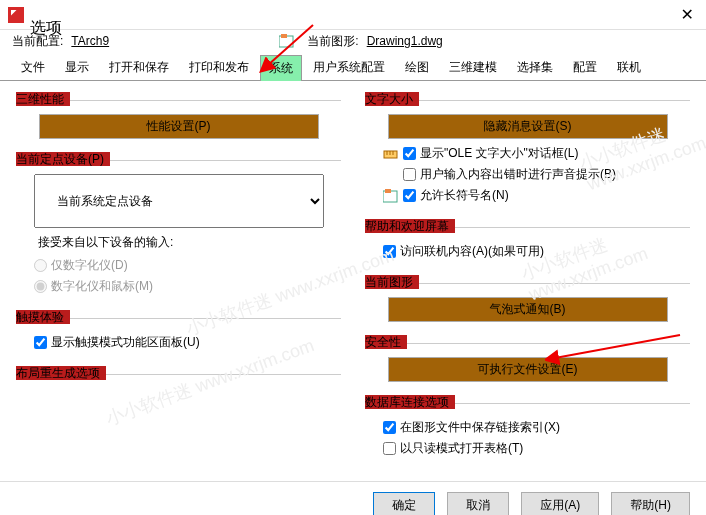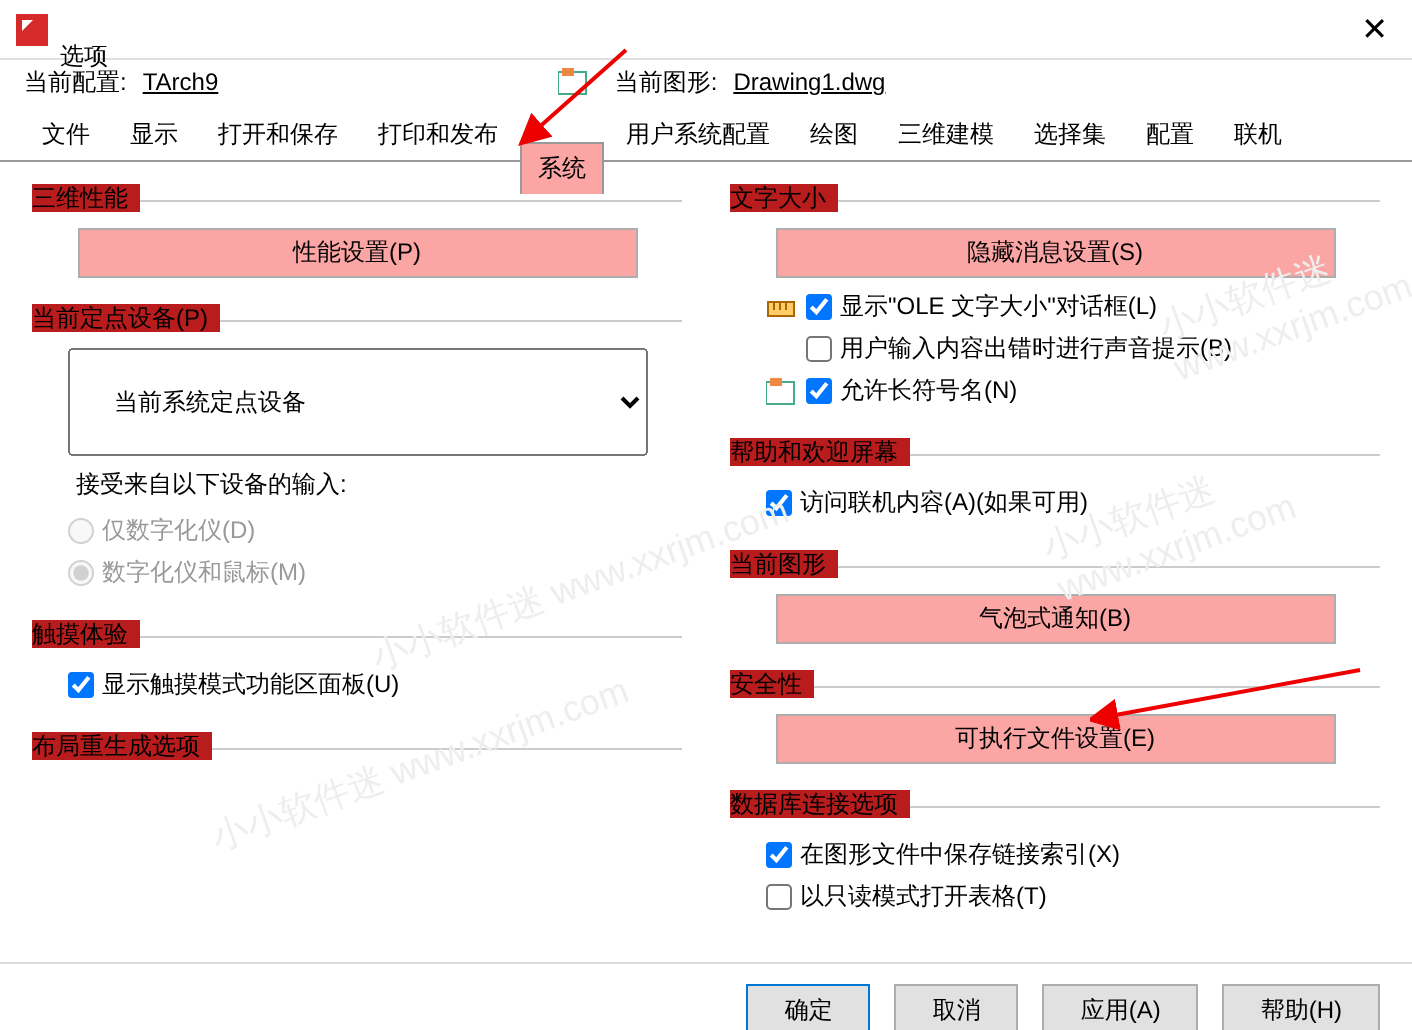--- a/index.html
+++ b/index.html
@@ -1,35 +1,35 @@
 <!DOCTYPE html>
 <html><head>
 <meta charset="utf-8">
 <style>
 * { box-sizing: border-box; margin: 0; padding: 0; }
 body { font-family: "Microsoft YaHei", SimSun, sans-serif; font-size: 12px; background: #fff; width: 706px; height: 515px; overflow: hidden; }
 .titlebar { display: flex; align-items: center; height: 30px; padding: 0 8px; border-bottom: 1px solid #e0e0e0; }
 .app-icon { width: 16px; height: 16px; background: #d62929; margin-right: 6px; position: relative; }
 .app-icon::after { content: ''; position: absolute; left: 3px; top: 3px; width: 6px; height: 6px; background: #fff; clip-path: polygon(0 0, 100% 0, 0 100%); }
-.title { font-size: 12px; margin-top: 28px; }
+.title { font-size: 16px; margin-top: 28px; }
 .close-btn { margin-left: auto; font-size: 16px; cursor: pointer; padding: 0 4px; }
 .config-row { display: flex; align-items: center; height: 22px; padding: 2px 12px; gap: 8px; }
 .config-value { min-width: 200px; text-decoration: underline; }
 .drawing-icon { width: 16px; height: 14px; display: inline-block; margin-right: 4px; }
 .tabs { display: flex; border-bottom: 1px solid #999; padding-left: 12px; margin-top: 2px; }
 .tab { padding: 4px 8px; cursor: pointer; border: 1px solid transparent; border-bottom: none; margin-right: 2px; }
-.tab.active { border-color: #999; background: #fca5a5; position: relative; top: 17px; }
+.tab.active { border-color: #999; background: #86efac; position: relative; top: 1px; }
 .content { display: flex; padding: 10px 16px; gap: 24px; }
 .col { flex: 1; }
 .group { margin-bottom: 12px; }
 .group-header { position: relative; margin-bottom: 6px; }
 .group-header::after { content: ''; position: absolute; left: 0; right: 0; top: 50%; height: 1px; background: #ccc; z-index: 0; }
 .group-title { background: #b91c1c; padding-right: 6px; position: relative; z-index: 1; }
 .group-body { padding-left: 18px; }
-.btn-wide { display: block; width: 280px; margin: 4px auto; padding: 3px 0; background: #fca5a5; border: 1px solid #adadad; text-align: center; cursor: pointer; font-family: inherit; font-size: 12px; }
+.btn-wide { display: block; width: 280px; margin: 4px auto; padding: 3px 0; background: #a16207; border: 1px solid #adadad; text-align: center; cursor: pointer; font-family: inherit; font-size: 12px; }
 select { width: 290px; padding: 18px; font-family: inherit; font-size: 12px; }
 .field-label { margin-bottom: 4px; padding-left: 4px; }
 .radio-row, .check-row { display: flex; align-items: center; padding: 2px 0; gap: 4px; }
 .disabled { color: #999; }
 .icon-prefix { width: 16px; height: 14px; display: inline-block; flex-shrink: 0; }
 .footer { display: flex; justify-content: flex-end; gap: 12px; padding: 10px 16px; border-top: 1px solid #ddd; }
 .footer-btn { padding: 4px 18px; background: #e1e1e1; border: 1px solid #adadad; cursor: pointer; font-family: inherit; font-size: 12px; }
 .footer-btn.primary { border: 1px solid #0078d7; }
 .arrow { position: absolute; pointer-events: none; z-index: 10; }
 .watermark { position: absolute; color: #eee; font-size: 18px; transform: rotate(-20deg); pointer-events: none; z-index: 0; }

